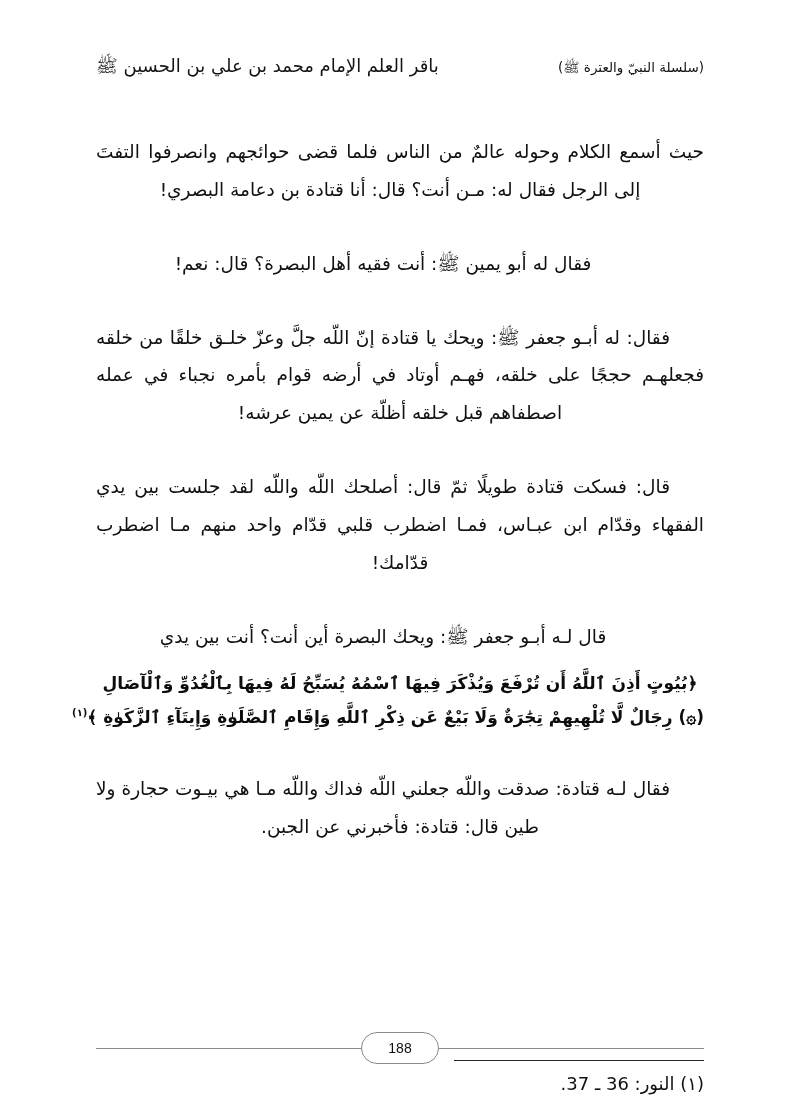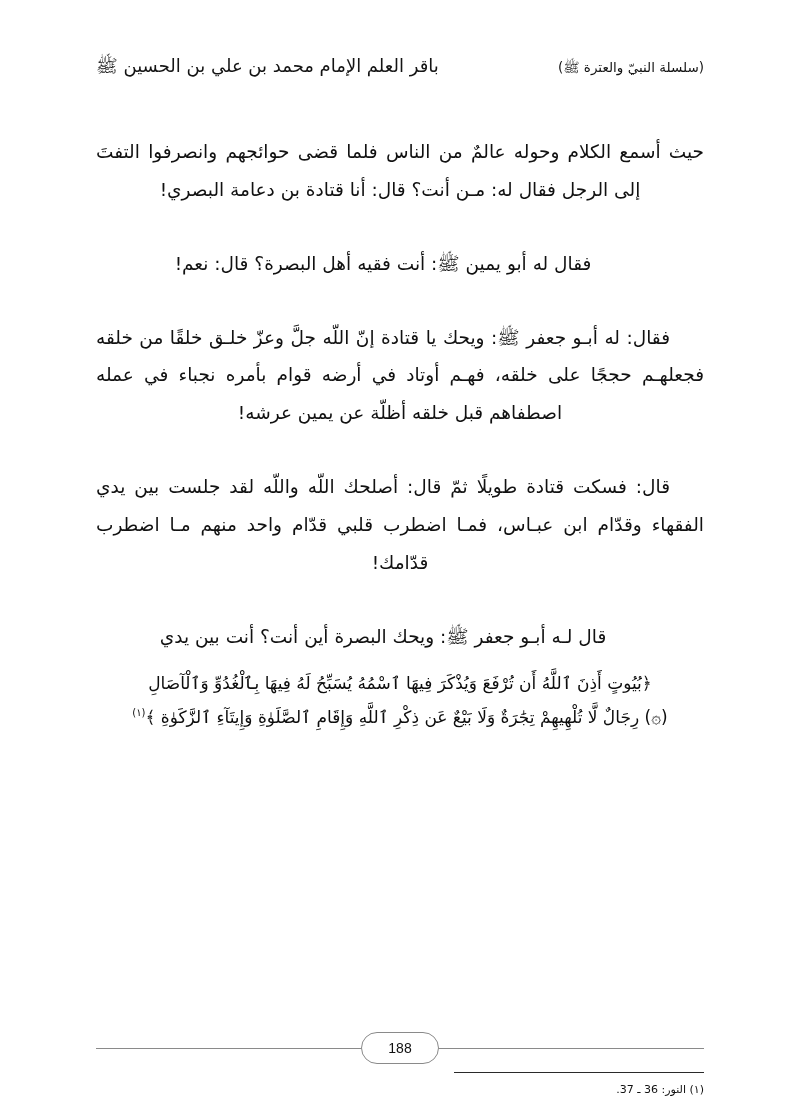--- a/index.html
+++ b/index.html
@@ -72,20 +72,21 @@
 
   
   .ayah {
     margin: 2px 0 4px 0;
     font-size: 16px;
     line-height: 2.0;
     text-align: center;
     color: #0d0d0d;
     letter-spacing: 0.5px;
     direction: rtl;
+    font-weight: bold;
   }
   .ayah .line {
     display: block;
     white-space: nowrap;
   }
   .ayah .brace {
     font-size: 17px;
   }
   .fn-ref {
     font-size: 10px;
@@ -98,21 +99,21 @@
     padding-top: 2px;
     direction: rtl;
   }
   .footnote-rule {
     border: 0;
     border-top: 1px solid #2a2a2a;
     width: 250px;
     margin: 0 0 8px auto;
   }
   .footnote {
-    font-size: 11px;
+    font-size: 18px;
     line-height: 1.7;
     color: #111111;
     text-align: right;
     direction: rtl;
   }
 
   
   .footer {
     position: absolute;
     left: 0;
@@ -169,20 +170,21 @@
     <p class="para indent last-center">قال: فسكت قتادة طويلًا ثمّ قال: أصلحك اللّه واللّه لقد جلست بين يدي الفقهاء وقدّام ابن عبـاس، فمـا اضطرب قلبي قدّام واحد منهم مـا اضطرب قدّامك!</p>
 
     <p class="para indent last-center">قال لـه أبـو جعفر ﷺ: ويحك البصرة أين أنت؟ أنت بين يدي</p>
 
     <div class="ayah">
       <span class="line brace">﴿بُيُوتٍ أَذِنَ ٱللَّهُ أَن تُرْفَعَ وَيُذْكَرَ فِيهَا ٱسْمُهُ يُسَبِّحُ لَهُ فِيهَا بِٱلْغُدُوِّ وَٱلْآصَالِ</span>
       <span class="line brace"><span>(۞) رِجَالٌ لَّا تُلْهِيهِمْ تِجَٰرَةٌ وَلَا بَيْعٌ عَن ذِكْرِ ٱللَّهِ وَإِقَامِ ٱلصَّلَوٰةِ وَإِيتَآءِ ٱلزَّكَوٰةِ ﴾</span><span class="fn-ref">(١)</span></span>
     </div>
 
 
+    <p class="para indent last-center">فقال لـه قتادة: صدقت واللّه جعلني اللّه فداك واللّه مـا هي بيـوت حجارة ولا طين قال: قتادة: فأخبرني عن الجبن.</p>
 
   </div>
 
   <div class="footnote-wrap">
     <hr class="footnote-rule">
     <div class="footnote">(١)   النور: 36 ـ 37.</div>
   </div>
 
 </div>
 

